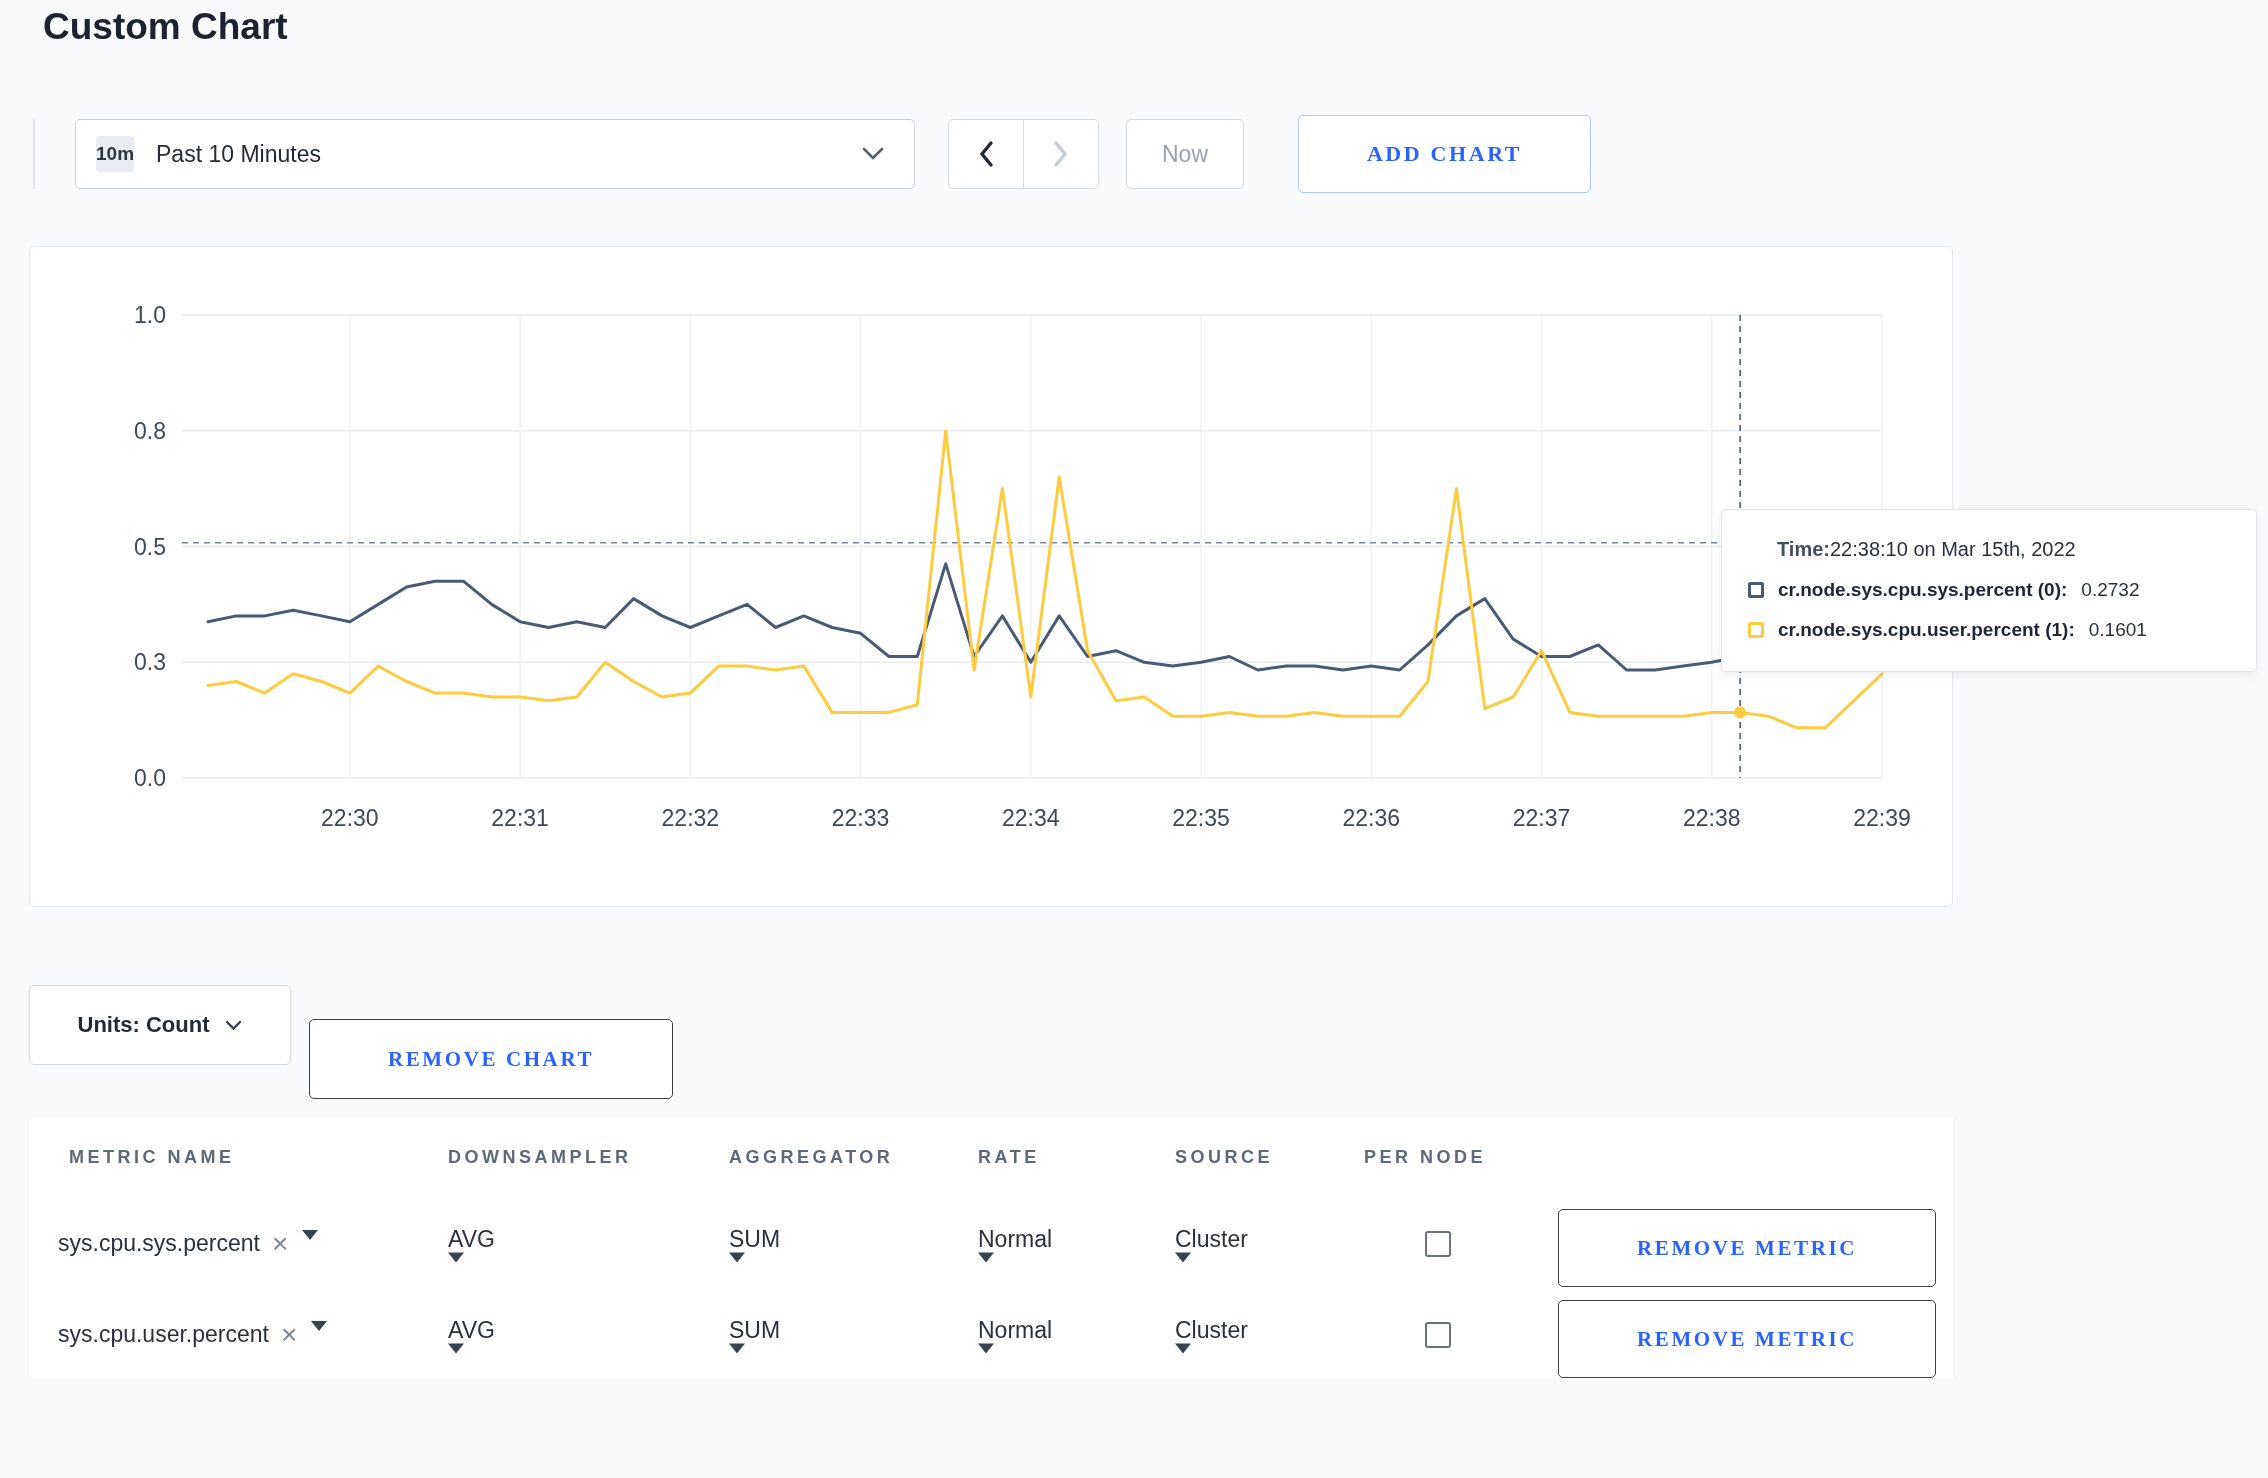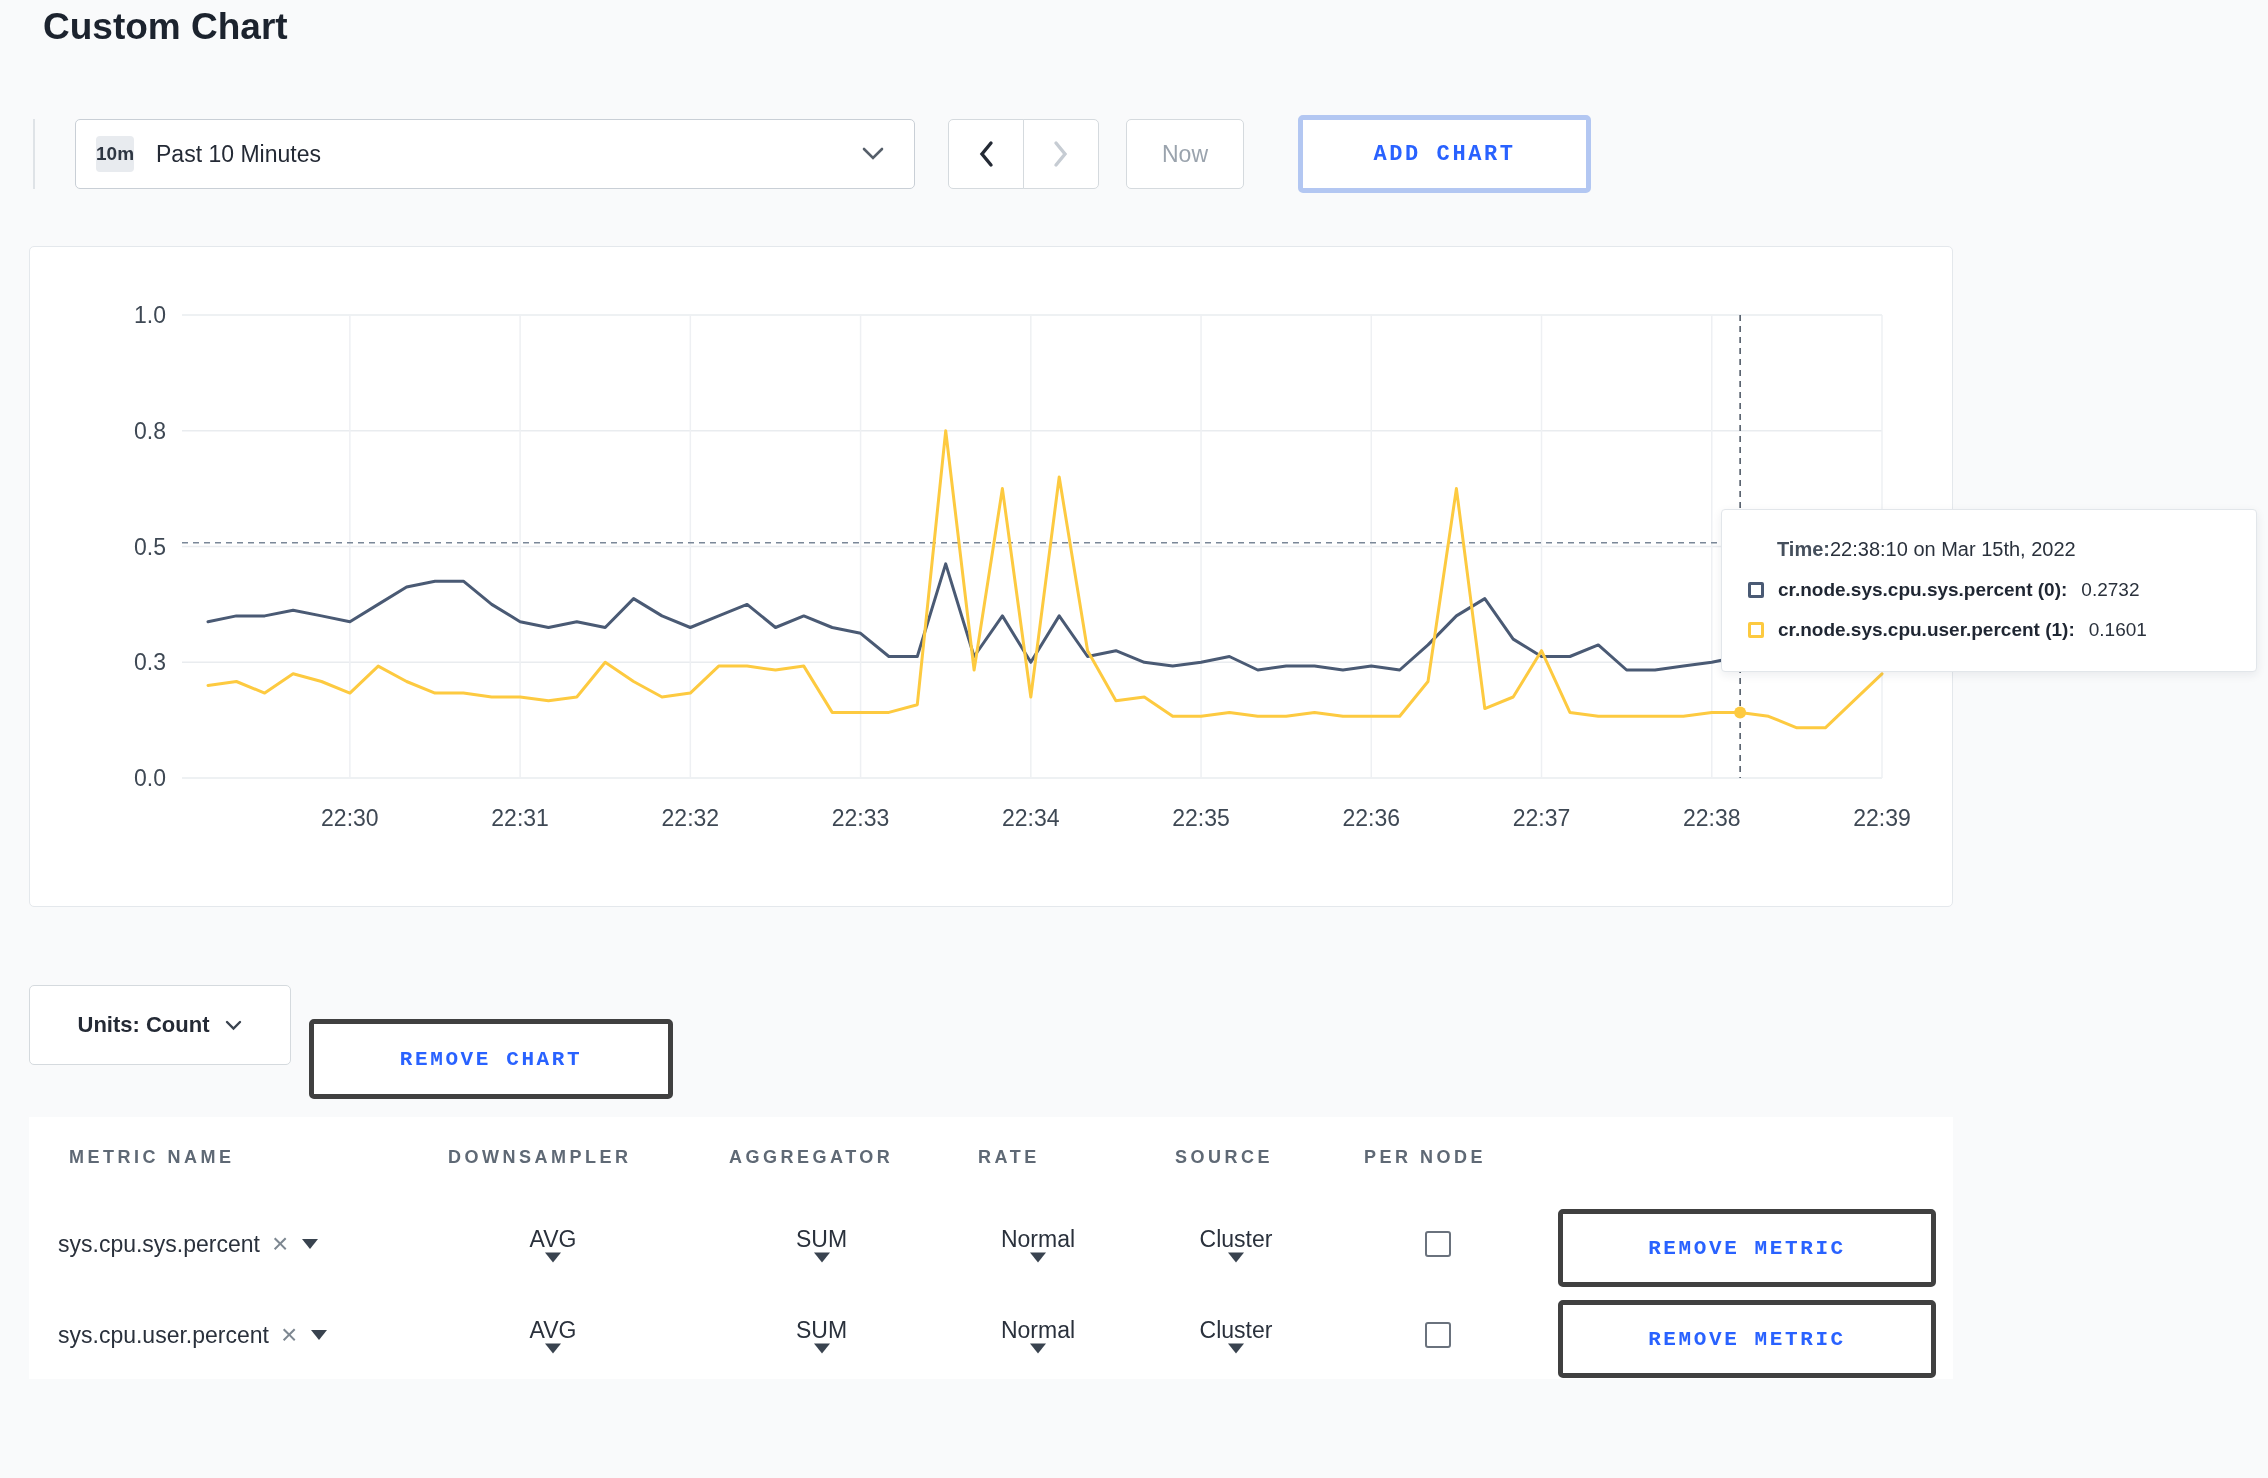--- a/index.html
+++ b/index.html
@@ -33,22 +33,22 @@
   .nav-btn.prev { border-radius:5px 0 0 5px; }
   .nav-btn.next { border-radius:0 5px 5px 0; margin-left:-1px; }
 
   .now-btn {
     position:absolute; left:1114px; top:119px; width:118px; height:70px;
     background:#fff; border:1px solid #d5dade; border-radius:5px;
     font-family:inherit; font-size:23px; color:#9aa3ad; cursor:pointer;margin-left:12px;
   }
 
   .blue-btn {
-    background:#fff; border:5px solid #404040; border-radius:5px;
-    color:#2962ff; font-family:Liberation Mono, monospace; font-size:21px; font-weight:600;
+    background:#fff; border:1px solid #404040; border-radius:5px;
+    color:#2962ff; font-family:Liberation Serif, serif; font-size:21px; font-weight:600;
     letter-spacing:2.6px; cursor:pointer;
   }
   .add-chart-btn {
     position:absolute; left:1298px; top:115px; width:293px; height:78px;
     border-color:#b3c7f2; font-size:22px;
   }
 
   .chart-area { position:absolute; left:29px; top:246px; width:2230px; height:661px; }
   .chart-panel {
     position:absolute; left:0; top:0; width:1924px; height:661px;
@@ -78,21 +78,21 @@
     font-family:inherit; font-size:22px; font-weight:700; color:#242a35; cursor:pointer;
   }
   .remove-chart-btn { position:absolute; left:309px; top:1019px; width:364px; height:80px; }
 
   .metrics-panel { position:absolute; left:29px; top:1117px; width:1924px; height:262px; background:#fff; }
   .mt-header span {
     position:absolute; top:30px; font-size:18px; font-weight:700;
     letter-spacing:3.5px; color:#5f6975; white-space:nowrap;
   }
   .mt-row { position:absolute; left:0; width:100%; height:78px; }
-  .mt-row .cell { position:absolute; top:50%; transform:translateY(-50%); display:flex; align-items:center; font-size:23px; color:#2a313c; white-space:nowrap; }
+  .mt-row .cell { position:absolute; top:50%; transform:translateY(-50%); display:flex; font-size:23px; color:#2a313c; white-space:nowrap; }
   .select { justify-content:space-between;flex-direction:column; }
   .caret { width:0; height:0; border-left:8px solid transparent; border-right:8px solid transparent; border-top:10px solid #39434f; cursor:pointer; }
   .x-icon { font-size:28px; color:#7d8791; line-height:1; cursor:pointer; margin:0 14px 0 12px; }
   .checkbox {
     position:absolute; top:50%; transform:translateY(-50%); left:1396px;
     width:26px; height:26px; border:2px solid #6a727d; border-radius:3px; background:#fff; cursor:pointer;
   }
   .remove-metric-btn { position:absolute; left:1529px; top:4px; width:378px; height:78px; }
   .add-metric-btn { position:absolute; left:48px; top:1386px; width:306px; height:80px; }
 </style>

